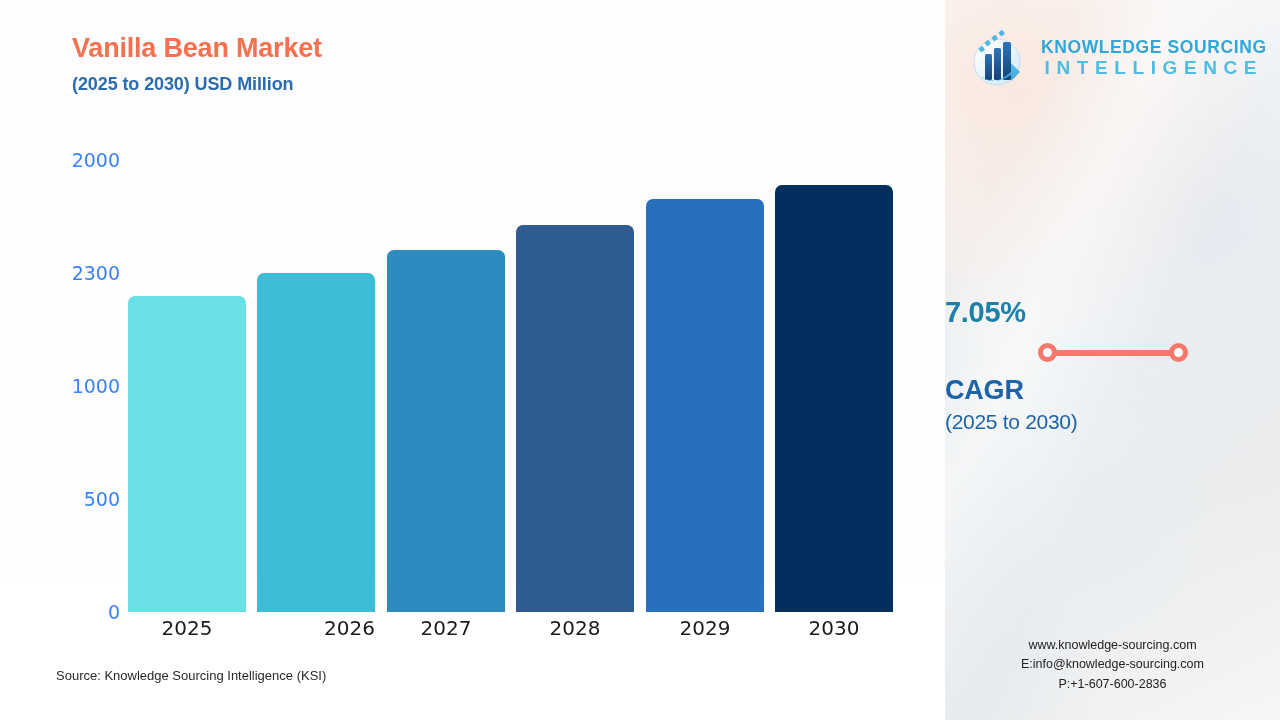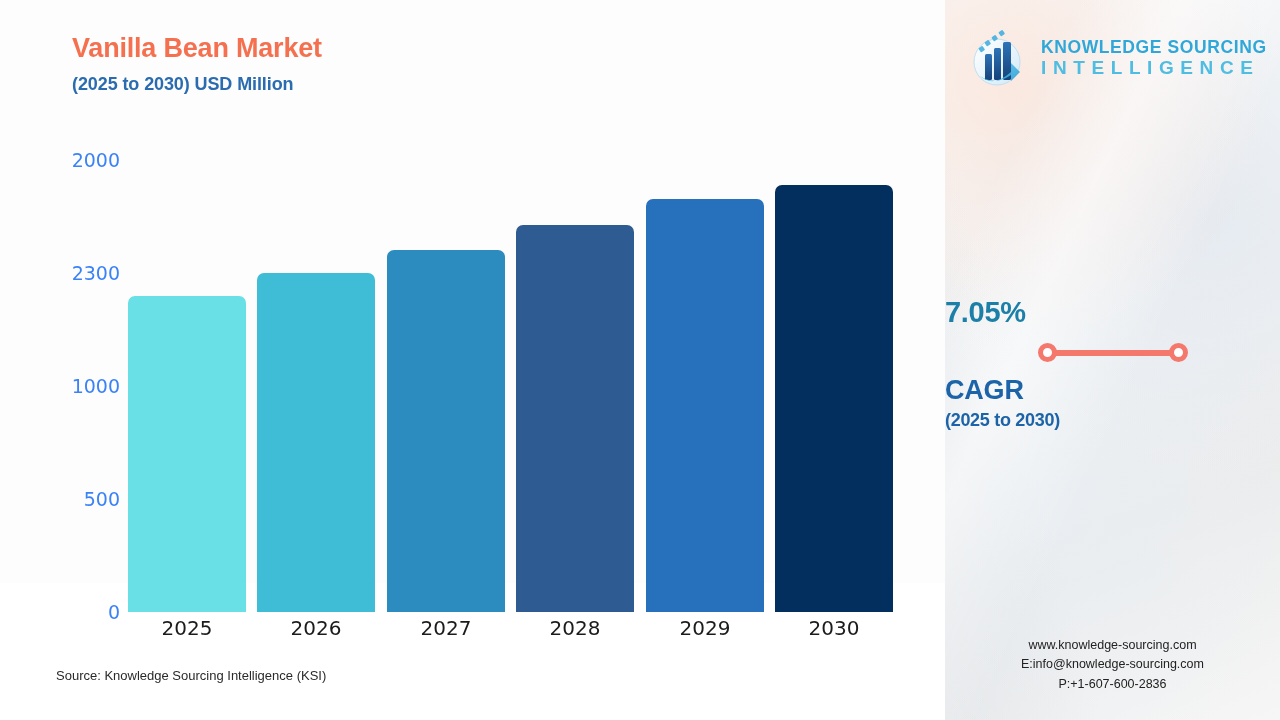--- a/index.html
+++ b/index.html
@@ -76,21 +76,21 @@
   .xtick {
     position: absolute;
     top: 616px;
     width: 118px;
     text-align: center;
     font-size: 20px;
     color: #1b1b1b;
     font-family: "DejaVu Sans", sans-serif;
   }
   .xtick.b0 { left: 128px; }
-  .xtick.b1 { left: 257px; }
+  .xtick.b1 { left: 257px; text-align: right; }
   .xtick.b2 { left: 387px; }
   .xtick.b3 { left: 516px; }
   .xtick.b4 { left: 646px; }
   .xtick.b5 { left: 775px; }
 
   #source-note {
     position: absolute;
     left: 56px; top: 668px;
     font-size: 13px;
     color: #2a2a2a;
@@ -118,21 +118,21 @@
   }
 
   
   #logo-block {
     position: absolute;
     left: 22px; top: 26px;
     display: flex; align-items: center; gap: 10px;
     z-index: 3;
   }
   #logo-mark { width: 64px; height: 64px; flex: 0 0 64px; }
-  #logo-text { line-height: 1.05; }
+  #logo-text { line-height: 1.05; text-align: center; }
   #logo-line1 {
     font-size: 17.5px; font-weight: bold;
     color: #2FA7D8; letter-spacing: 0.6px;
     white-space: nowrap;
   }
   #logo-line2 {
     font-size: 19px; font-weight: bold;
     color: #4FBDE2; letter-spacing: 6.6px;
     white-space: nowrap; margin-top: 2px;
   }
@@ -167,21 +167,21 @@
     border-radius: 50%;
     background: #ffffff;
   }
   .cagr-dot.left { left: 0; }
   .cagr-dot.right { right: 0; }
   #cagr-label {
     font-size: 27px; font-weight: bold;
     color: #1C63A8; letter-spacing: -0.2px;
   }
   #cagr-period {
-    font-size: 18px; font-weight: bold;
+    font-size: 21px; font-weight: normal;
     color: #1C63A8; margin-top: 4px; letter-spacing: -0.3px;
   }
 
   
   #contact-block {
     position: absolute;
     left: 0; bottom: 26px;
     width: 335px;
     text-align: center;
     font-size: 12.5px;

